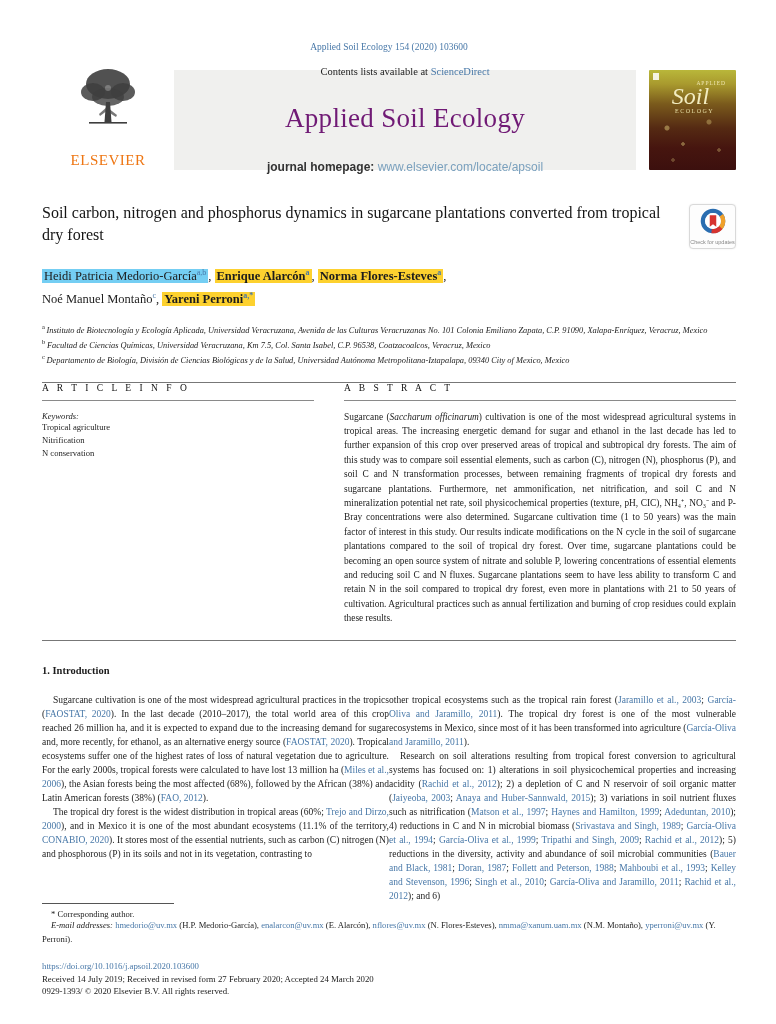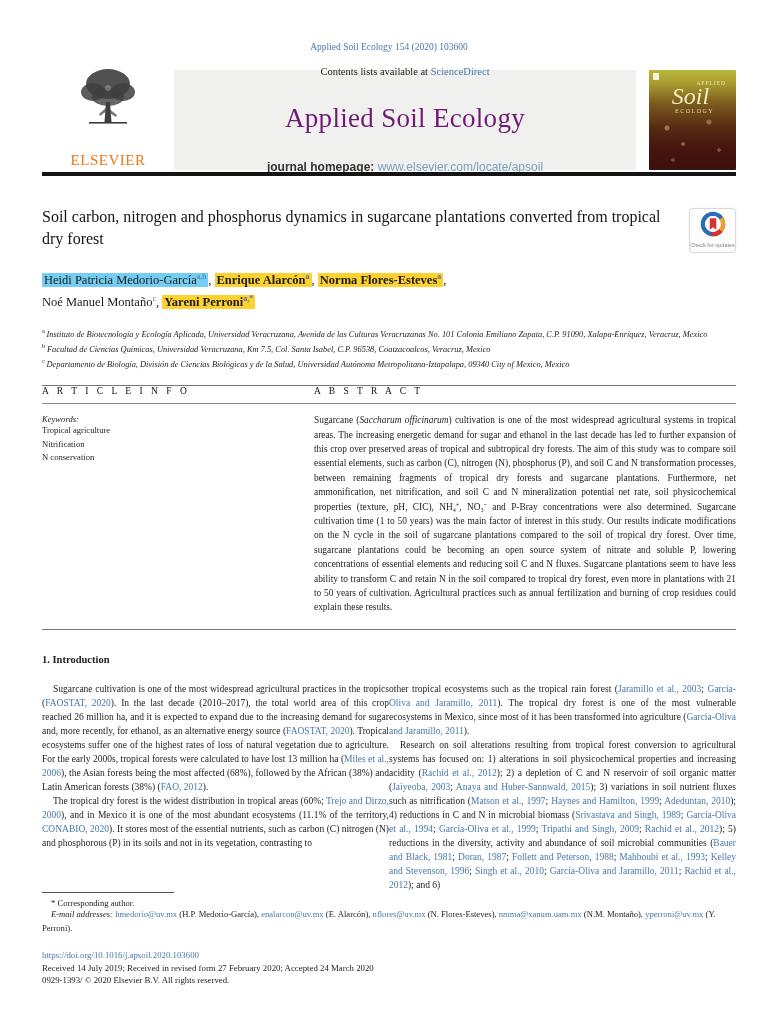--- a/index.html
+++ b/index.html
@@ -58,21 +58,21 @@
   .hl-yellow { background:#fdd12f; padding:0 2px;font-weight:bold; }
 
   
   .affils { margin-top:12px; font-size:8.4px; line-height:1.6; color:#222; }
   .affils p { margin:0; font-style:italic; }
   .affils sup { font-size:6.5px; font-style:normal; }
 
   .rule-full { border:none; border-top:1px solid #777; margin:14px 0 0 0; }
 
   
-  .meta-grid { display:grid; grid-template-columns:272px 1fr; }
+  .meta-grid { display:grid; grid-template-columns:272px 1fr; column-gap:30px; }
   .sec-head { font-size:9.5px; letter-spacing:3px; color:#111; }
   .head-rule { border-top:1px solid #8a8a8a; margin-top:7px; }
   .kw-label { font-size:8.6px; margin-top:10px; }
   .kw-list { font-size:8.6px; line-height:1.55; }
   .abs-text { font-size:9.4px; line-height:1.53; text-align:justify; margin:9px 0 0 0; }
 
   
   .intro-head { font-size:10.5px; font-weight:bold; margin:24px 0 0 0; }
   .body-grid { display:grid; grid-template-columns:1fr 1fr; margin-top:17px; }
   .body-p { font-size:9.5px; line-height:1.48; text-align:justify; margin:0; }

